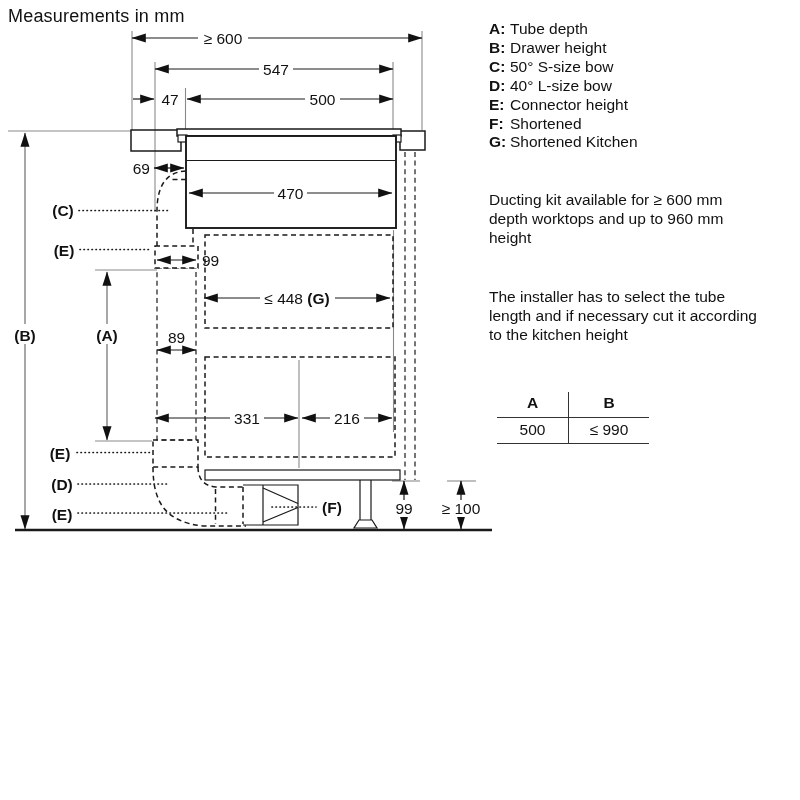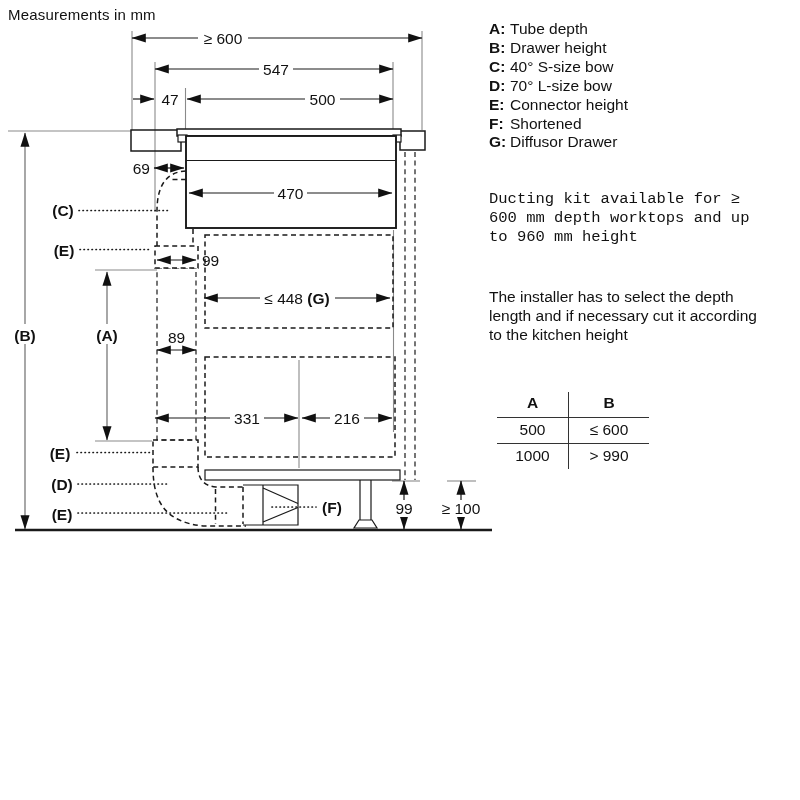--- a/index.html
+++ b/index.html
@@ -1,26 +1,26 @@
 <!DOCTYPE html>
 <html><head>
 <meta charset="utf-8">
 <style>
   html,body{margin:0;padding:0;background:#fff;}
   .screen{position:relative;width:800px;height:800px;background:#ffffff;overflow:hidden;
           font-family:"Liberation Sans",sans-serif;color:#111;}
   .abs{position:absolute;}
-  .title{left:8px;top:6px;font-size:15px;letter-spacing:.2px;}
+  .title{left:8px;top:6px;font-size:18px;letter-spacing:.2px;}
   
   .legend{left:489px;top:20px;font-size:15.5px;line-height:18.9px;}
   .legend-row{display:flex;}
   .legend-key{font-weight:bold;width:21px;flex:0 0 21px;}
   
   .note{left:489px;width:274px;font-size:15.5px;line-height:19.2px;}
-  .note1{top:190px;font-family:Liberation Mono, monospace;}
+  .note1{top:190px;}
   .note2{top:287px;}
   
   .spec-table{left:497px;top:392px;}
   table{border-collapse:collapse;font-size:15.5px;color:#111;}
   th,td{text-align:center;font-weight:normal;padding:3px 0 4px;}
   th{font-weight:bold;padding:2px 0 5px;}
   .col-a{width:71px;border-right:1.4px solid #333;}
   .col-b{width:80px;}
   .hrow th{border-bottom:1.4px solid #333;}
   .r1 td{border-bottom:1.4px solid #333;}
@@ -209,55 +209,51 @@
     <div class="legend-row">
       <span class="legend-key">A:</span>
       <span>Tube depth</span>
     </div>
     <div class="legend-row">
       <span class="legend-key">B:</span>
       <span>Drawer height</span>
     </div>
     <div class="legend-row">
       <span class="legend-key">C:</span>
-      <span>40° S-size bow</span>
+      <span>50° S-size bow</span>
     </div>
     <div class="legend-row">
       <span class="legend-key">D:</span>
-      <span>70° L-size bow</span>
+      <span>40° L-size bow</span>
     </div>
     <div class="legend-row">
       <span class="legend-key">E:</span>
       <span>Connector height</span>
     </div>
     <div class="legend-row">
       <span class="legend-key">F:</span>
       <span>Shortened</span>
     </div>
     <div class="legend-row">
       <span class="legend-key">G:</span>
-      <span>Diffusor Drawer</span>
+      <span>Shortened Kitchen</span>
     </div>
   </div>
 
   <div class="abs note note1">Ducting kit available for ≥ 600 mm depth worktops and up to 960 mm height</div>
-  <div class="abs note note2">The installer has to select the depth length and if necessary cut it according to the kitchen height</div>
+  <div class="abs note note2">The installer has to select the tube length and if necessary cut it according to the kitchen height</div>
 
   <div class="abs spec-table">
     <table>
       <tbody>
           <tr class="hrow">
         <th class="col-a">A</th>
         <th class="col-b">B</th>
       </tr>
       <tr class="r1">
         <td class="col-a">500</td>
-        <td class="col-b">≤ 600</td>
-      </tr>
-      <tr class="r2">
-        <td class="col-a">1000</td>
-        <td class="col-b">&gt; 990</td>
+        <td class="col-b">≤ 990</td>
       </tr>
     </tbody>
       </table>
   </div>
 
 </div>
 
 </body></html>

